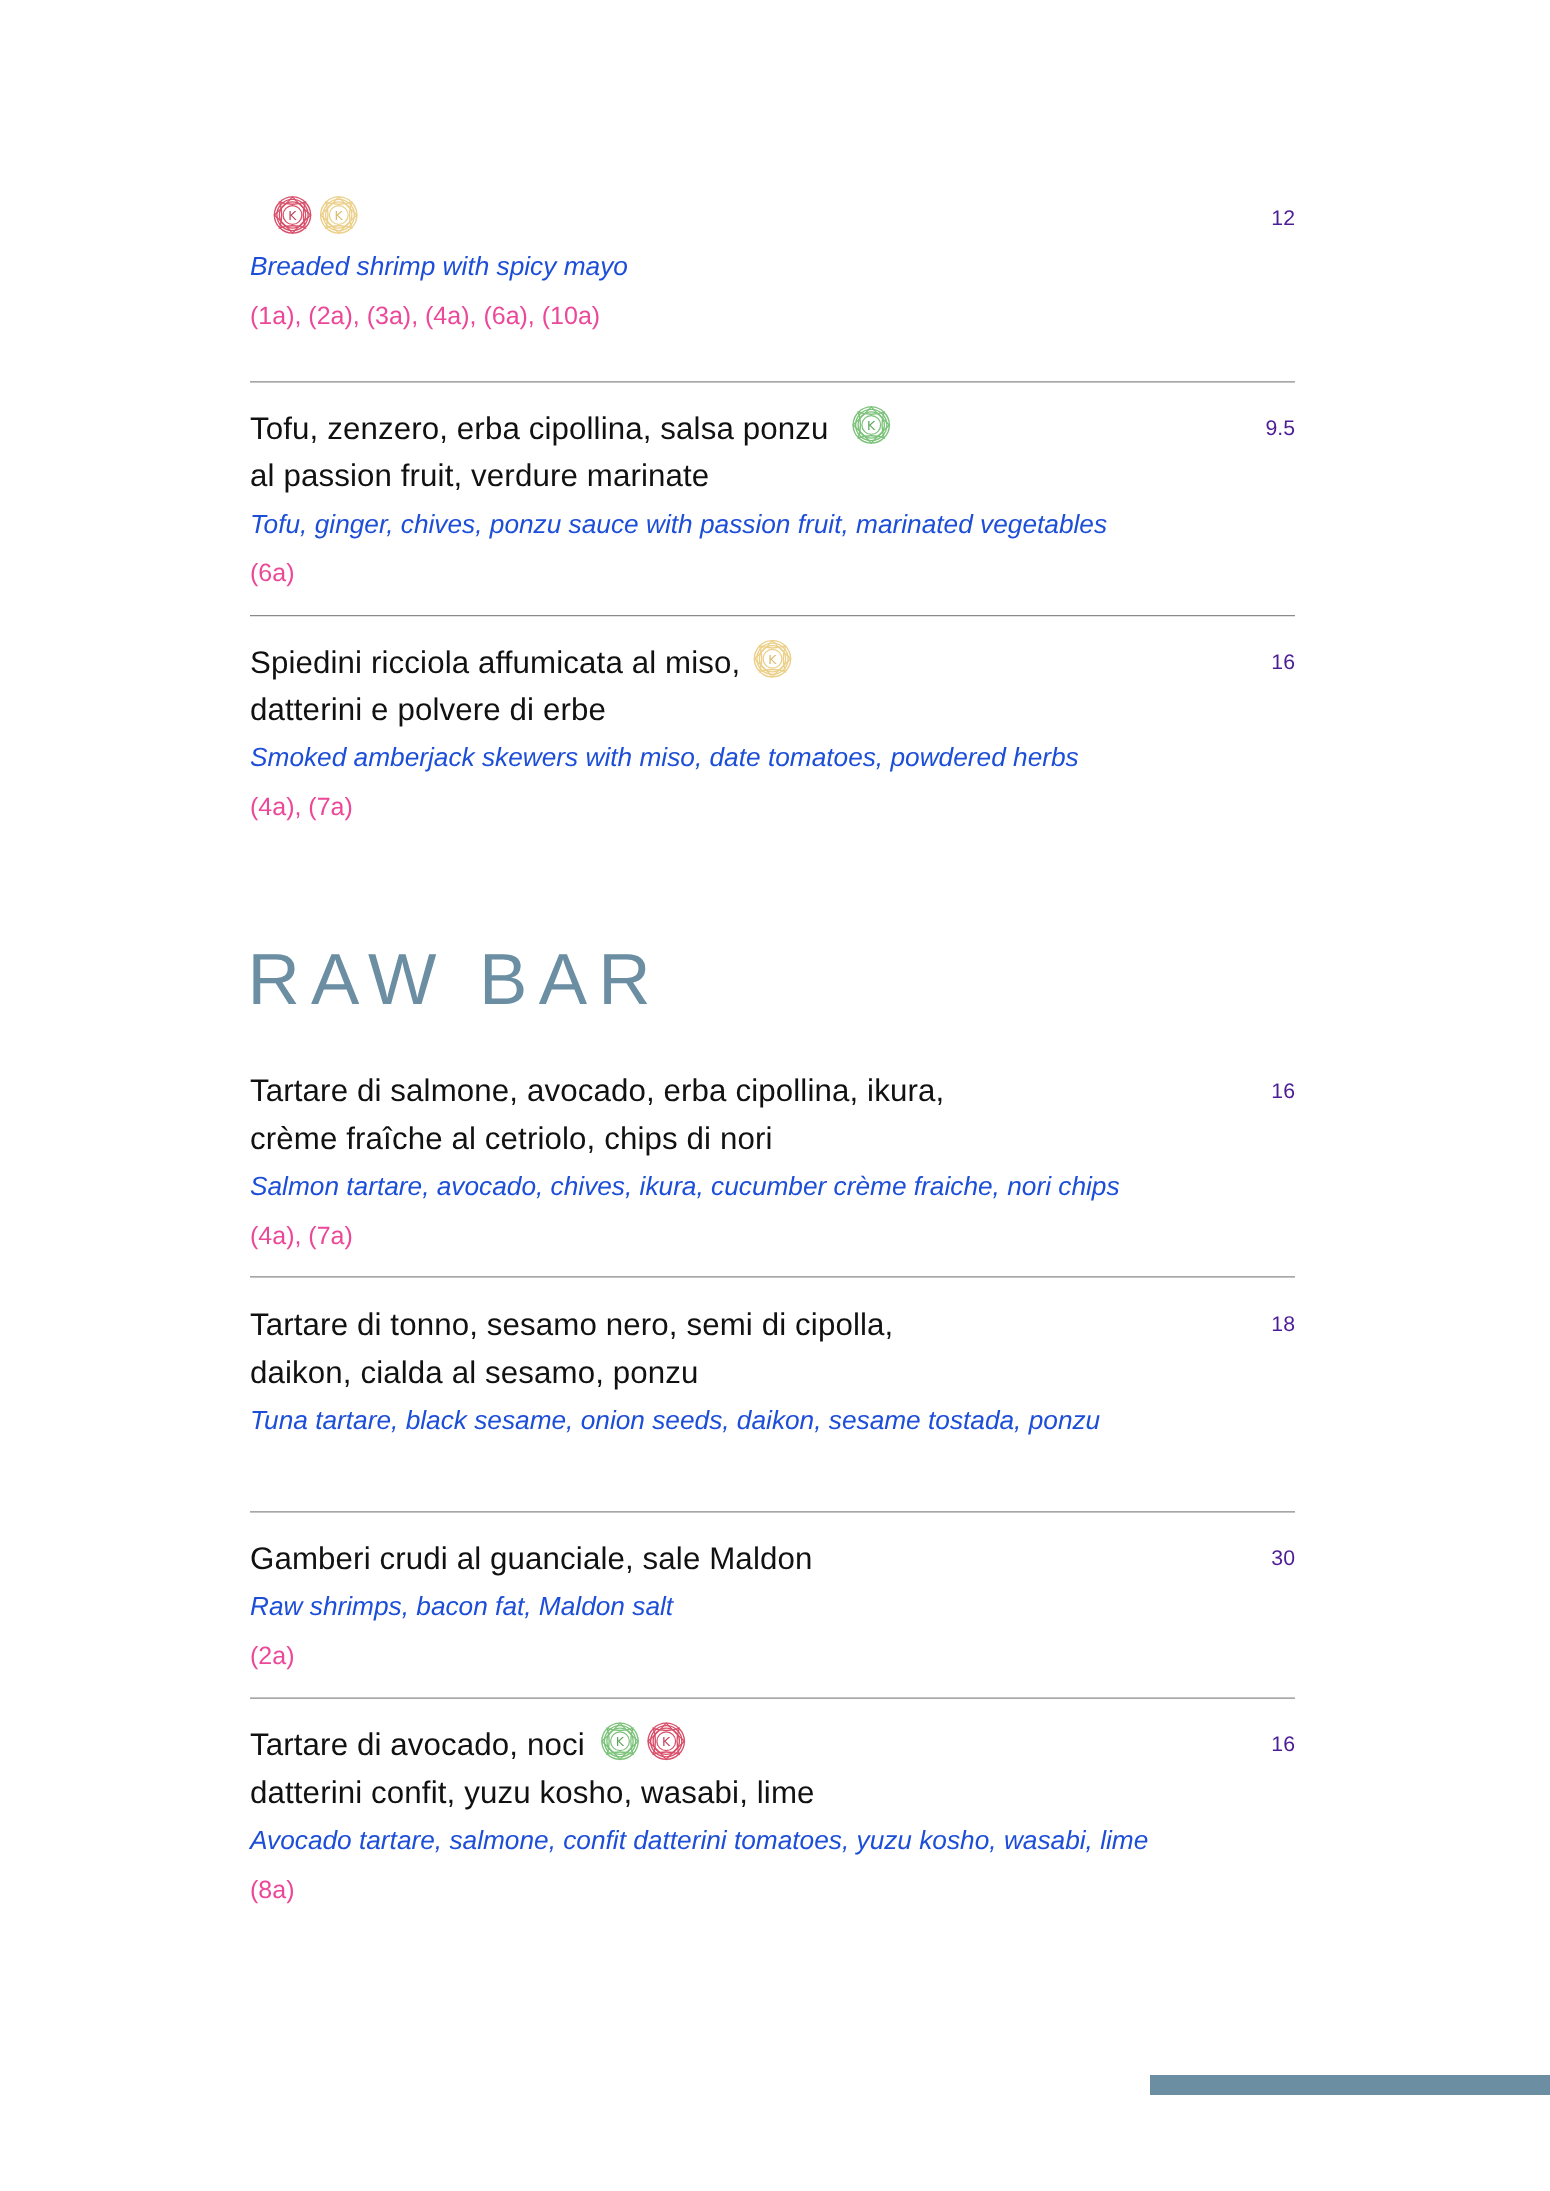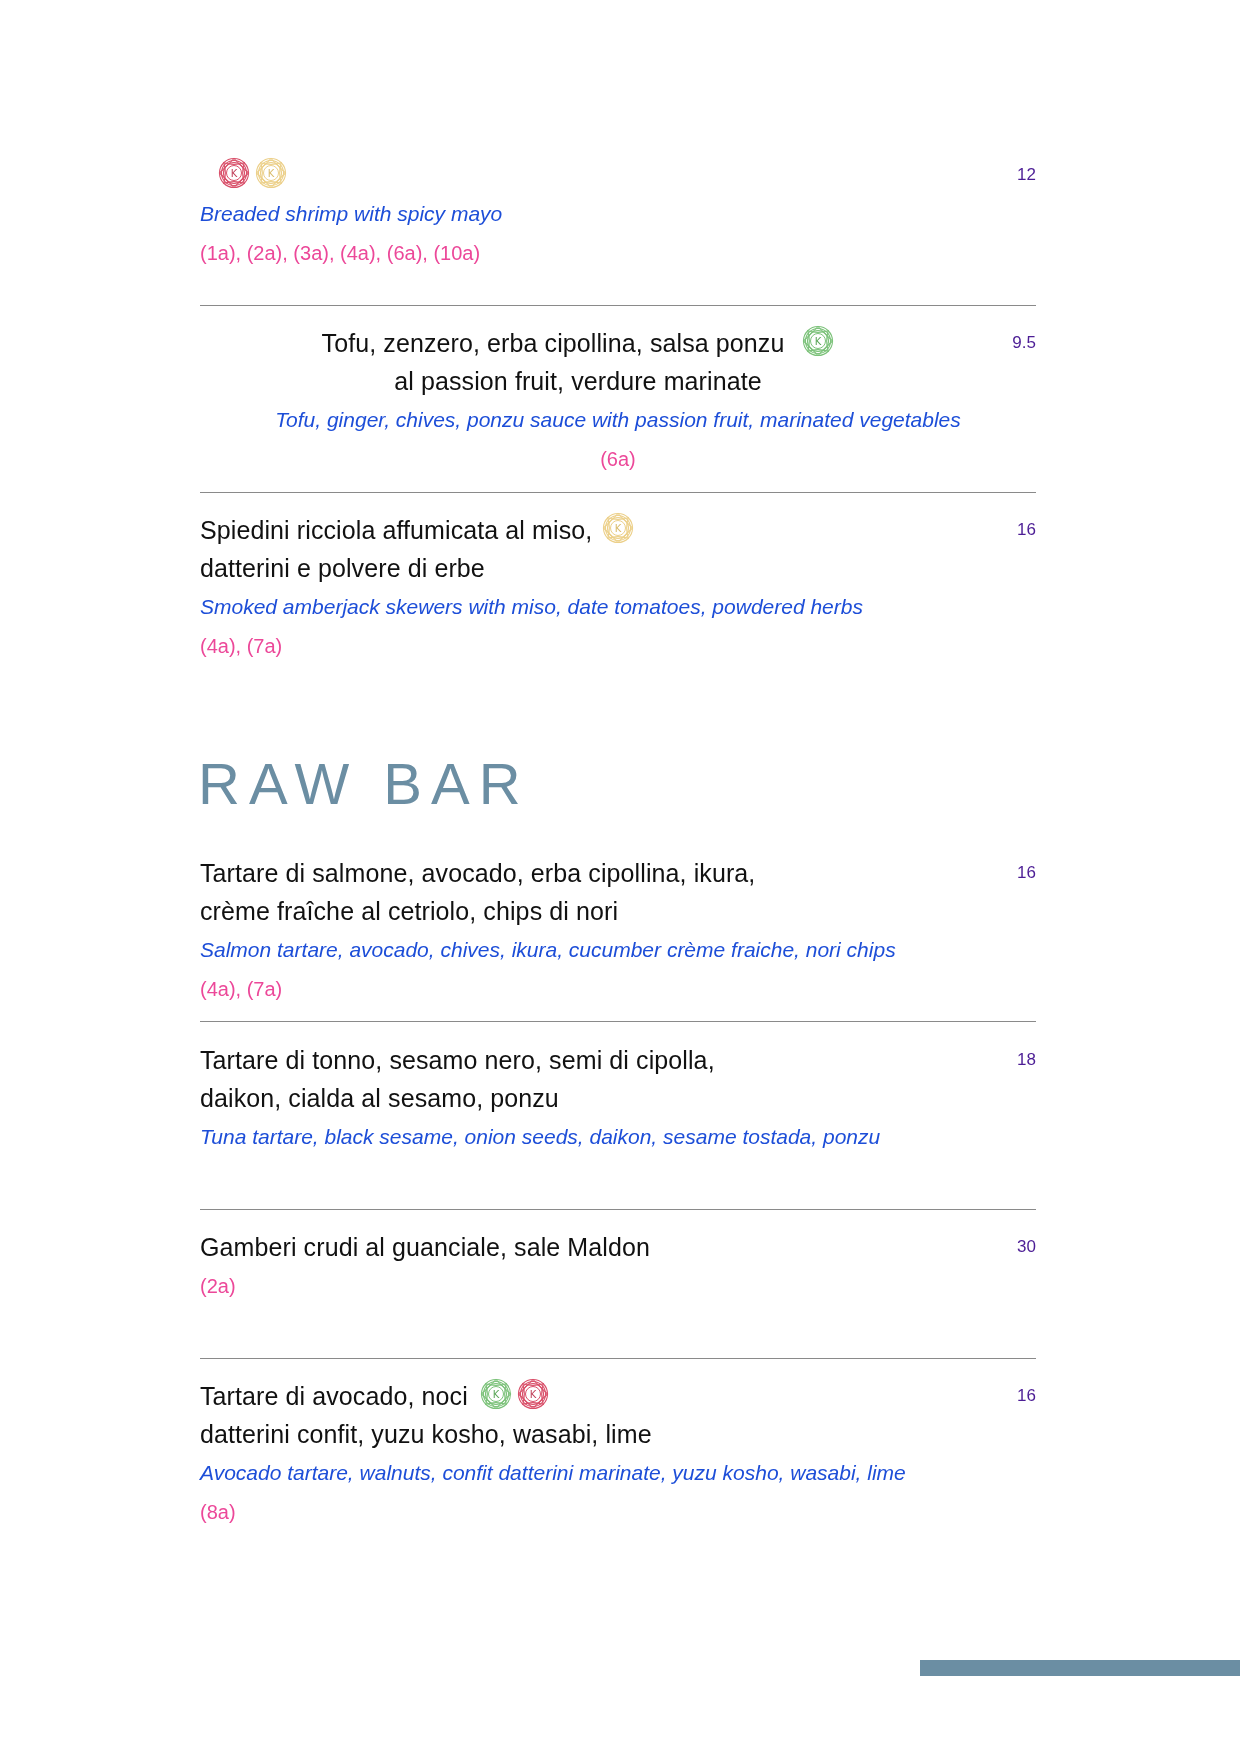--- a/index.html
+++ b/index.html
@@ -142,21 +142,21 @@
               </span>
           </span></span>
       </span>
       <span class="item-price">12</span>
     </div>
     <div class="item-translation">Breaded shrimp with spicy mayo</div>
     <div class="item-allergens">(1a), (2a), (3a), (4a), (6a), (10a)</div>
   </div>
   <div class="divider" style="top:305px;"></div>
 
-  <div class="item" style="top:324px;text-align:center;">
+  <div class="item" style="top:324px;">
     <div class="item-title-row">
       <span class="item-title">
         <span class="title-line"><span>Tofu, zenzero, erba cipollina, salsa ponzu</span><span class="badges">
             <span class="badge">
                 <svg viewBox="0 0 32 32">
                   <g fill="none" stroke="#7cc27a" stroke-width="1.1">
                     <circle cx="16" cy="16" r="14.5"></circle>
                     <circle cx="16" cy="16" r="12.5"></circle>
                     <circle cx="16" cy="16" r="10.5"></circle>
                     <path d="M16 1.5 Q22 8 30.5 16 Q22 24 16 30.5 Q10 24 1.5 16 Q10 8 16 1.5Z"></path>
@@ -229,20 +229,21 @@
   </div>
   <div class="divider" style="top:1209px;"></div>
 
   <div class="item" style="top:1228px;">
     <div class="item-title-row">
       <span class="item-title">
         <span class="title-line">Gamberi crudi al guanciale, sale Maldon</span>
       </span>
       <span class="item-price">30</span>
     </div>
+    <div class="item-translation">Raw shrimps, bacon fat, Maldon salt</div>
     <div class="item-allergens">(2a)</div>
   </div>
   <div class="divider" style="top:1358px;"></div>
 
   <div class="item" style="top:1377px;">
     <div class="item-title-row">
       <span class="item-title">
         <span class="title-line"><span>Tartare di avocado, noci</span><span class="badges" style="margin-left:12px;">
             <span class="badge">
                 <svg viewBox="0 0 32 32">
@@ -268,19 +269,19 @@
                   </g>
                   <circle cx="16" cy="16" r="7.5" fill="#fff" stroke="#d9506a" stroke-width="1"></circle>
                   <text x="16" y="20" text-anchor="middle" font-size="10" font-family="DejaVu Sans, sans-serif" fill="#c0405a">K</text>
                 </svg>
               </span>
           </span></span>
         <span class="title-line">datterini confit, yuzu kosho, wasabi, lime</span>
       </span>
       <span class="item-price">16</span>
     </div>
-    <div class="item-translation">Avocado tartare, walnuts, confit datterini marinate, yuzu kosho, wasabi, lime</div>
+    <div class="item-translation">Avocado tartare, salmone, confit datterini tomatoes, yuzu kosho, wasabi, lime</div>
     <div class="item-allergens">(8a)</div>
   </div>
 
 </div>
 
 <div class="footer-bar"></div>
 
 </body></html>

